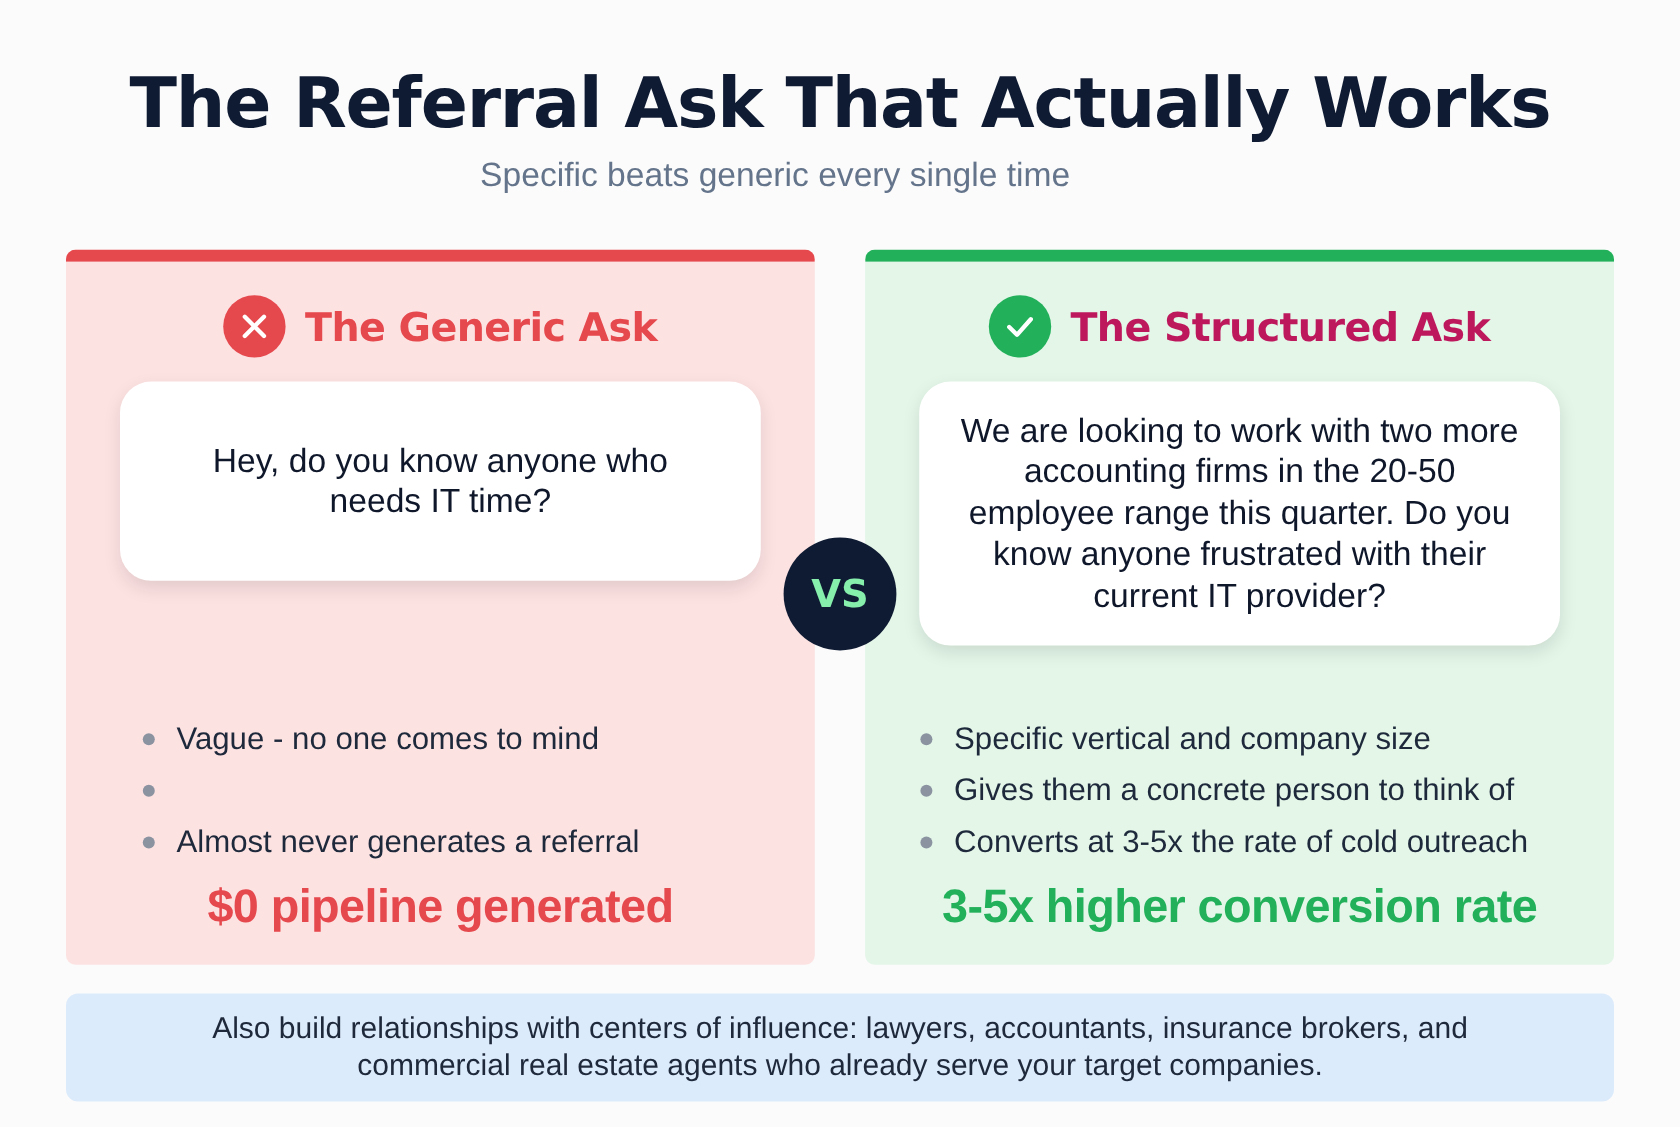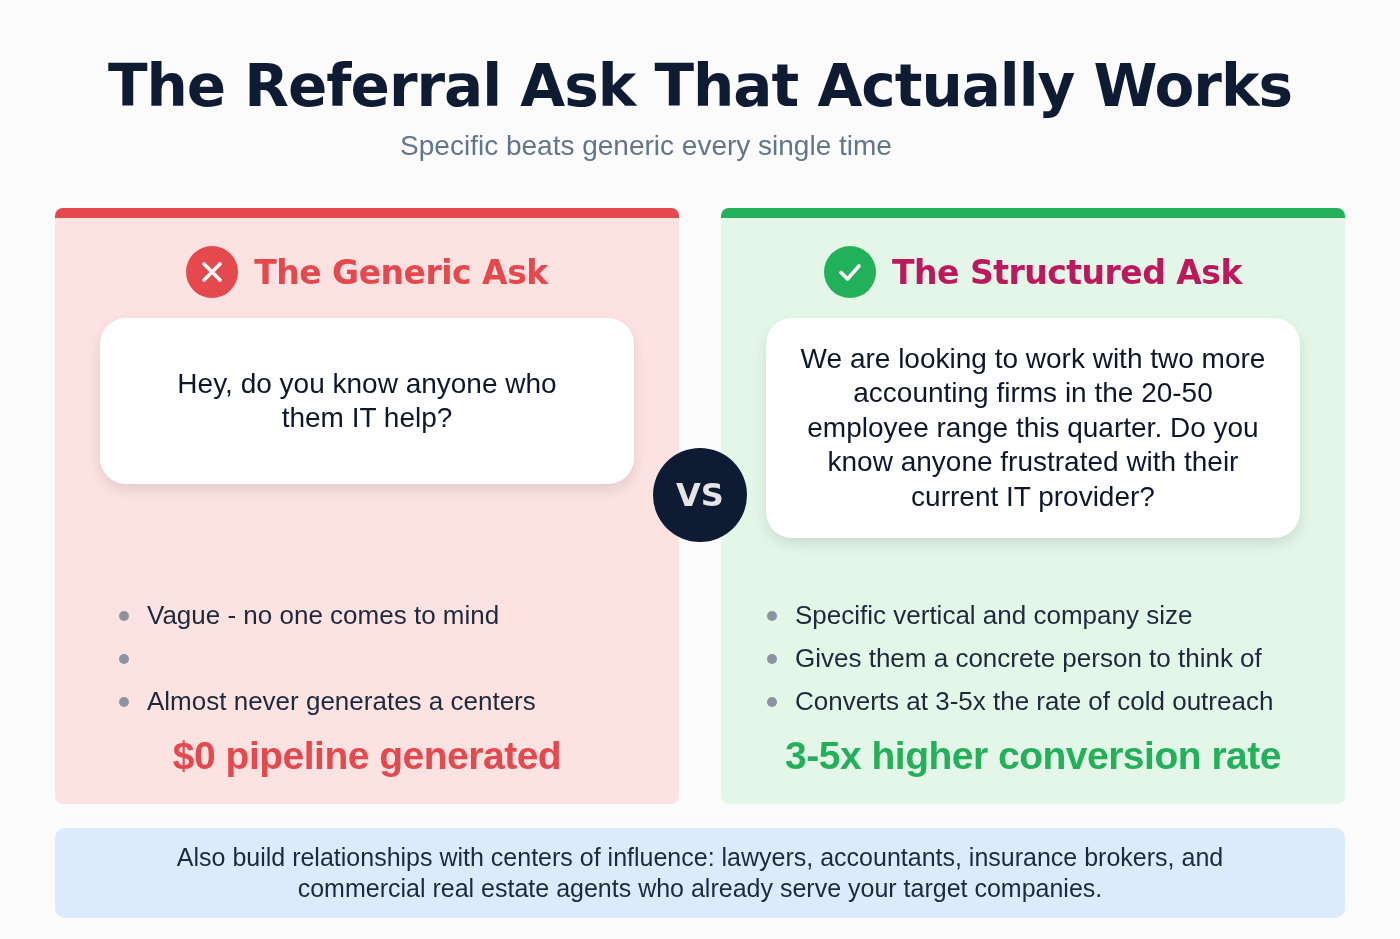--- a/index.html
+++ b/index.html
@@ -34,21 +34,21 @@
 
   .bullets { position: absolute; left: 64px; top: 386px; list-style: none; }
   .bullets li { display: flex; align-items: center; font-size: 26px; color: #1e293b; height: 43px; }
   .bullets .dot { width: 10px; height: 10px; border-radius: 50%; background: #8b93a1; margin-right: 18px; flex-shrink: 0; }
 
   .result { position: absolute; left: 0; right: 0; top: 526px; text-align: center; font-weight: bold; font-size: 39px; letter-spacing: -0.5px; }
   .red .result { color: #e5484d; }
   .green .result { color: #22b05a; }
 
   .vs { position: absolute; left: 653px; top: 448px; width: 94px; height: 94px; border-radius: 50%; background: #0f1b33;
-    color: #e5e5e5; display: flex; align-items: center; justify-content: center; font-family: "DejaVu Sans", sans-serif; font-weight: bold; font-size: 32px; z-index: 5; }
+    color: #86efac; display: flex; align-items: center; justify-content: center; font-family: "DejaVu Sans", sans-serif; font-weight: bold; font-size: 32px; z-index: 5; }
 
   .footer { position: absolute; left: 55px; top: 828px; width: 1290px; height: 90px; background: #dcebfb; border-radius: 10px;
     display: flex; align-items: center; justify-content: center; text-align: center; font-size: 25px; line-height: 31px; color: #1e293b; }
 </style>
 </head>
 <body>
 
 <div class="title">The Referral Ask That Actually Works</div>
 <div class="subtitle">Specific beats generic every single time</div>
 
@@ -56,36 +56,36 @@
   <div class="bar"></div>
   <div class="heading">
     <span class="circle">
       <svg width="26" height="26" viewBox="0 0 26 26">
           <path d="M5 5 L21 21 M21 5 L5 21" stroke="#fff" stroke-width="3.6" stroke-linecap="round"></path>
         </svg>
     </span>
     <span class="htext">The Generic Ask</span>
   </div>
   <div class="bubble">
-    <span style="max-width:420px;display:block;">Hey, do you know anyone who them IT help?</span>
+    <span style="max-width:420px;display:block;">Hey, do you know anyone who needs IT time?</span>
   </div>
   <svg class="tail" style="left:105px;top:272px;" width="70" height="50" viewBox="0 0 70 50">
     <path d="M6 0 L6 44 L58 0 Z" fill="#ffffff"></path>
   </svg>
   <ul class="bullets">
     <li>
         <span class="dot"></span>
         <span>Vague - no one comes to mind</span>
       </li>
     <li>
         <span class="dot"></span>
       </li>
     <li>
         <span class="dot"></span>
-        <span>Almost never generates a centers</span>
+        <span>Almost never generates a referral</span>
       </li>
   </ul>
   <div class="result">$0 pipeline generated</div>
 </div>
 
 <div class="vs">VS</div>
 
 <div class="panel green">
   <div class="bar"></div>
   <div class="heading">

